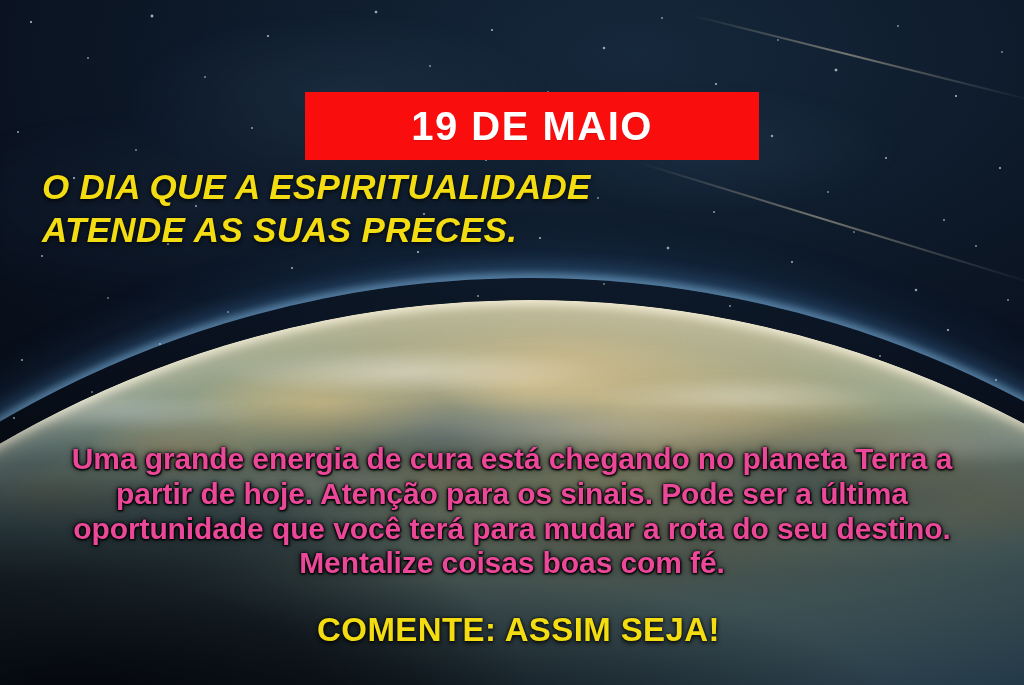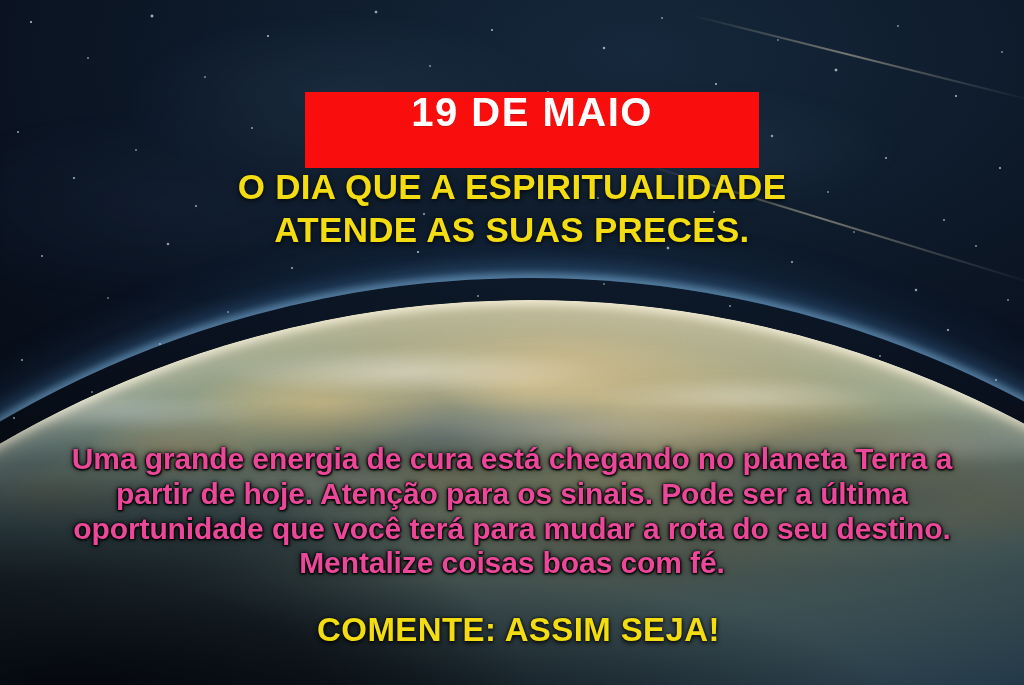--- a/index.html
+++ b/index.html
@@ -206,47 +206,47 @@
     background:linear-gradient(rgba(0,0,0,0) 0%, rgba(0,0,0,.30) 22%, rgba(0,0,0,.40) 60%, rgba(0,0,0,.34) 100%);
     pointer-events:none;
   }
 
   
   .content { position:absolute; inset:0; }
 
   .date-banner {
     position:absolute;
     left:305px; top:92px;
-    width:454px; height:76px;
+    width:454px; height:68px;
     background:var(--red, #f90d0d);
-    display:flex; align-items:flex-start; justify-content:center;
+    display:flex; align-items:center; justify-content:center;
   }
   .date-banner-text {
     color:#fff;
     font-size:40px;
     font-weight:bold;
     letter-spacing:1.5px;
     line-height:1;
     font-family:"Liberation Sans", sans-serif;
     text-shadow:0 1px 0 rgba(0,0,0,.12);
     white-space:nowrap;
   }
 
   .headline {
     position:absolute;
     left:0; right:0; top:166px;
-    text-align:center;
     color:var(--yellow, #f3dd12);
     font-size:35px;
     font-weight:bold;
     line-height:1.22;
     letter-spacing:.3px;
     padding:0 42px;
     text-shadow:0 2px 5px rgba(0,0,0,.70), 0 0 2px rgba(0,0,0,.55);
     white-space:pre-line;
+    font-style:italic;
   }
 
   .body-copy {
     position:absolute;
     left:0; right:0; top:442px;
     text-align:center;
     color:#ec4899;
     font-size:30px;
     font-weight:bold;
     line-height:1.16;

